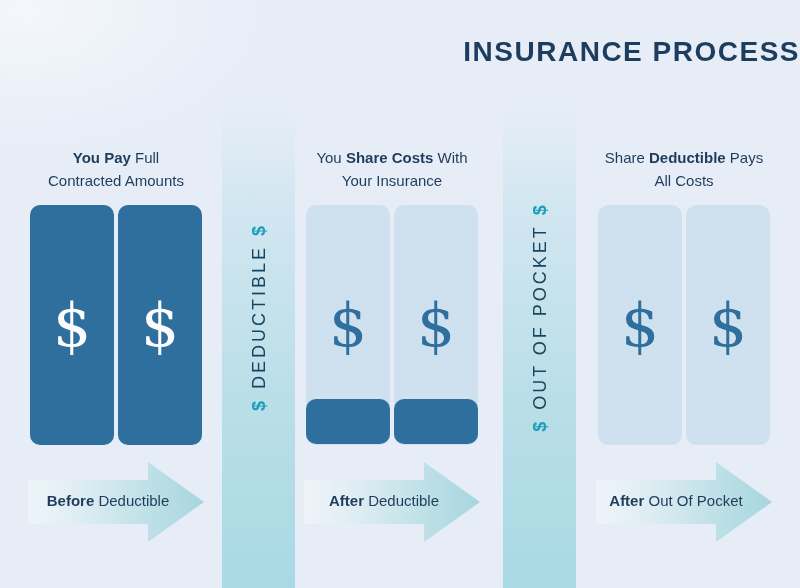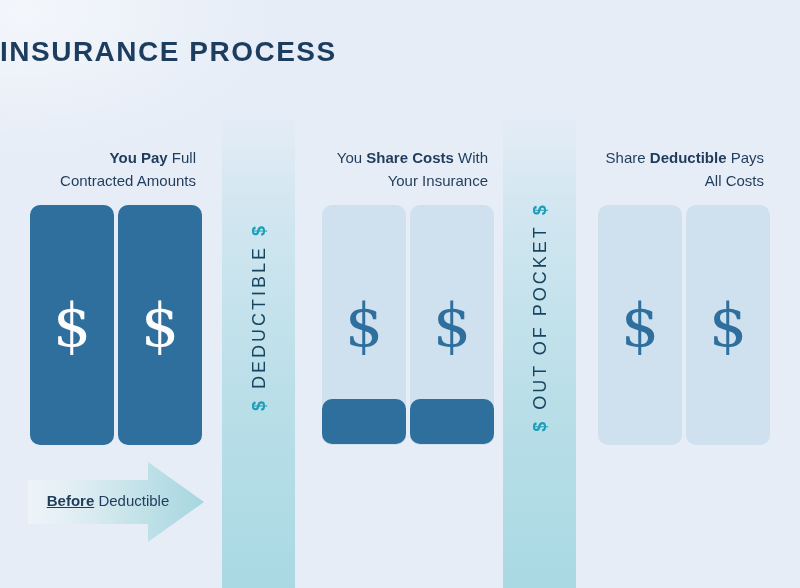--- a/index.html
+++ b/index.html
@@ -6,31 +6,31 @@
   #page{
     position:relative;width:800px;height:588px;overflow:hidden;
     background:
       radial-gradient(420px 240px at 3% 2%, rgba(255,255,255,0.55), rgba(255,255,255,0) 60%),
       #e6edf7;
     font-family:"Liberation Sans", sans-serif;
     color:#1e3d5e;
   }
   .title{
     position:absolute;top:36px;left:0;width:100%;
-    text-align:left;font-size:28px;font-weight:bold;
+    text-align:right;font-size:28px;font-weight:bold;
     letter-spacing:1.5px;color:#1d3d5f;
   }
   
   .col{position:absolute;top:0;width:176px;height:588px;}
   .col-1{left:28px;}
-  .col-2{left:320px;}
+  .col-2{left:304px;}
   .col-3{left:596px;}
   .heading{
     position:absolute;top:146px;left:8px;width:160px;
-    text-align:right;font-size:15px;line-height:23px;color:#1f3c5c;
+    text-align:center;font-size:15px;line-height:23px;color:#1f3c5c;
   }
   .heading b{font-weight:bold;}
   .bars{
     position:absolute;top:205px;left:2px;width:172px;height:240px;
     display:flex;gap:4px;
   }
   .bar{flex:1;position:relative;border-radius:10px;}
   .bar.dark{background:#2e6f9e;}
   .bar.light{background:#cfe1ee;}
   .dollar{
@@ -44,21 +44,21 @@
     position:absolute;left:0;right:0;bottom:1px;height:45px;
     background:#2e6f9e;border-radius:10px;
   }
   
   .arrow{position:absolute;top:462px;left:0;width:176px;height:80px;}
   .arrow svg{position:absolute;left:0;top:0;}
   .arrow-label{
     position:absolute;left:0;top:30px;width:160px;
     text-align:center;font-size:15px;color:#1f3c5c;
   }
-  .arrow-label b{font-weight:bold;text-decoration:underline;}
+  .arrow-label b{font-weight:bold;}
   
   .divider{
     position:absolute;top:108px;height:480px;width:73px;
     background:linear-gradient(to bottom,
       rgba(169,217,227,0) 0%,
       rgba(169,217,227,0.35) 22%,
       rgba(169,217,227,0.72) 60%,
       #a9d9e3 100%);
   }
   .divider-1{left:222px;}
@@ -113,31 +113,57 @@
     <div class="bars">
       <div class="bar light">
         <span class="dollar blue">$</span>
         <div class="paid"></div>
       </div>
       <div class="bar light">
         <span class="dollar blue">$</span>
         <div class="paid"></div>
       </div>
     </div>
+    <div class="arrow">
+      <svg width="176" height="80" viewBox="0 0 176 80">
+        <defs>
+          <linearGradient id="ag1" x1="0" y1="0" x2="1" y2="0">
+            <stop offset="0" stop-color="#f2f7fa" stop-opacity="0.65"></stop>
+            <stop offset="0.5" stop-color="#cde6ec"></stop>
+            <stop offset="1" stop-color="#a6d6df"></stop>
+          </linearGradient>
+        </defs>
+        <polygon points="0,18 120,18 120,0 176,40 120,80 120,62 0,62" fill="url(#ag1)"></polygon>
+      </svg>
+      <div class="arrow-label"><b>After</b><span> Deductible</span></div>
+    </div>
   </div>
 
   <div class="divider divider-2">
     <div class="divider-label-wrap"><span class="divider-dollar">$</span><span class="divider-word">OUT OF POCKET</span><span class="divider-dollar">$</span></div>
   </div>
 
   <div class="col col-3">
     <div class="heading"><span>Share </span><b>Deductible</b><span> Pays All Costs</span></div>
     <div class="bars">
       <div class="bar light">
         <span class="dollar blue">$</span>
       </div>
       <div class="bar light">
         <span class="dollar blue">$</span>
       </div>
     </div>
+    <div class="arrow">
+      <svg width="176" height="80" viewBox="0 0 176 80">
+        <defs>
+          <linearGradient id="ag2" x1="0" y1="0" x2="1" y2="0">
+            <stop offset="0" stop-color="#f2f7fa" stop-opacity="0.65"></stop>
+            <stop offset="0.5" stop-color="#cde6ec"></stop>
+            <stop offset="1" stop-color="#a6d6df"></stop>
+          </linearGradient>
+        </defs>
+        <polygon points="0,18 120,18 120,0 176,40 120,80 120,62 0,62" fill="url(#ag2)"></polygon>
+      </svg>
+      <div class="arrow-label"><b>After</b><span> Out Of Pocket</span></div>
+    </div>
   </div>
 
 </div>
 
 </body></html>

